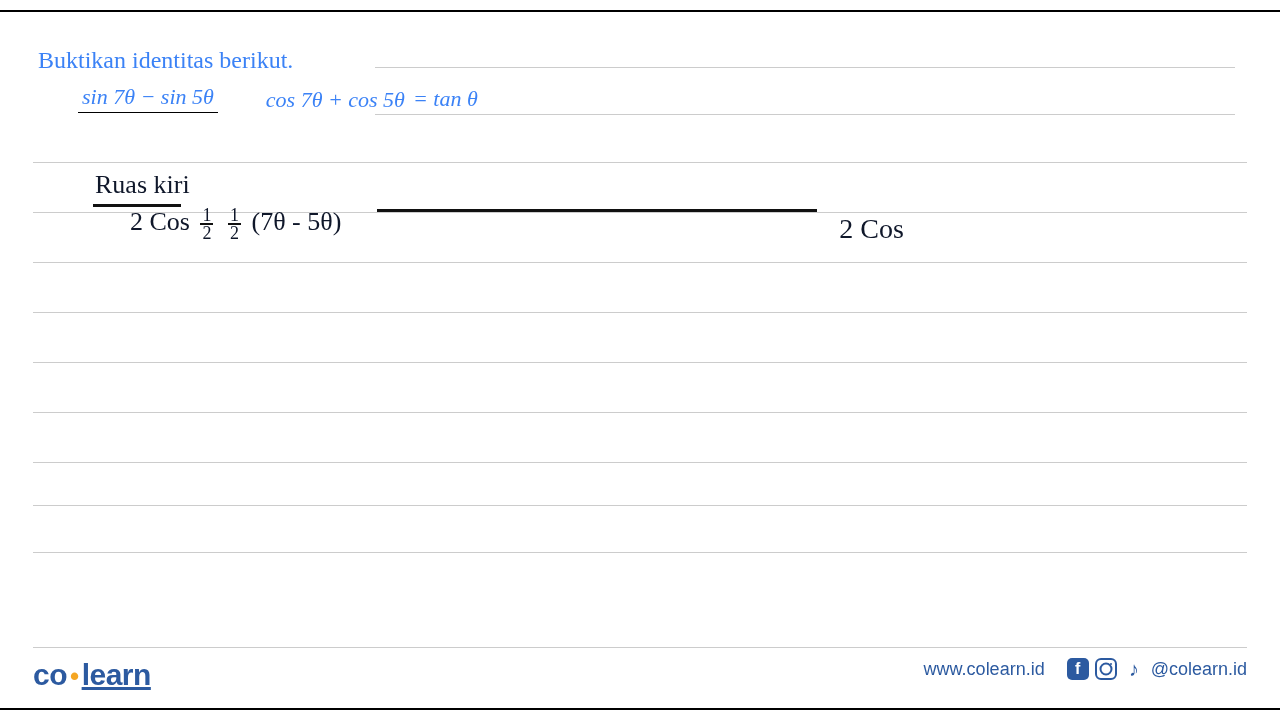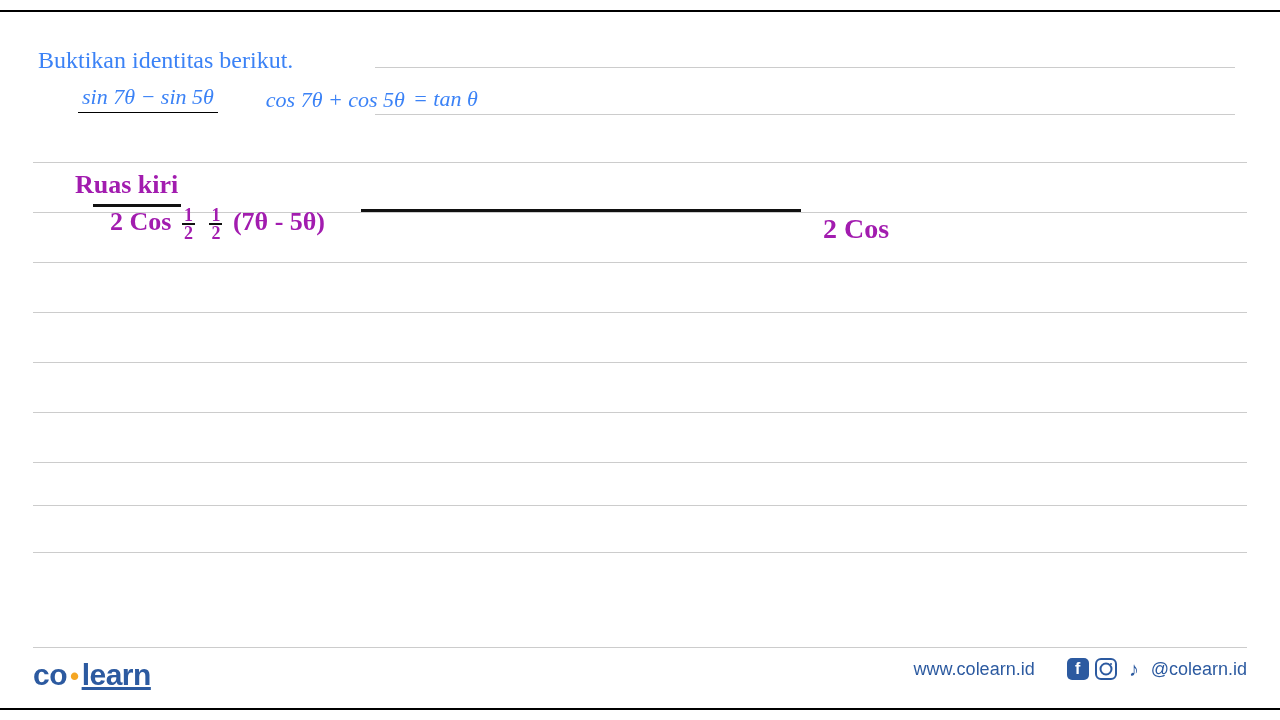--- a/index.html
+++ b/index.html
@@ -111,22 +111,23 @@
     .full-rule.r7 { top: 350px; }
     .full-rule.r8 { top: 400px; }
     .full-rule.r9 { top: 450px; }
     .full-rule.r10 { top: 493px; }
     .full-rule.r11 { top: 540px; }
     .full-rule.r12 { top: 635px; }
 
     .handwriting {
       position: absolute;
       font-family: 'Comic Sans MS', 'Segoe Script', cursive;
-      color: #a21caf;
-      font-weight: 700;
+      color: #0f172a;
+      font-weight: 400;
+      margin-left: 20px;
     }
 
     .hw-title {
       top: 158px;
       left: 75px;
       font-size: 26px;
     }
 
     .hw-title-underline {
       position: absolute;
@@ -214,21 +215,21 @@
     }
 
     .logo-learn {
       color: #2c5aa0;
       text-decoration: underline;
     }
 
     .footer-right {
       display: flex;
       align-items: center;
-      gap: 32px;
+      gap: 22px;
       color: #2c5aa0;
       font-size: 18px;
     }
 
     .social-icons {
       display: flex;
       align-items: center;
       gap: 6px;
     }
 

